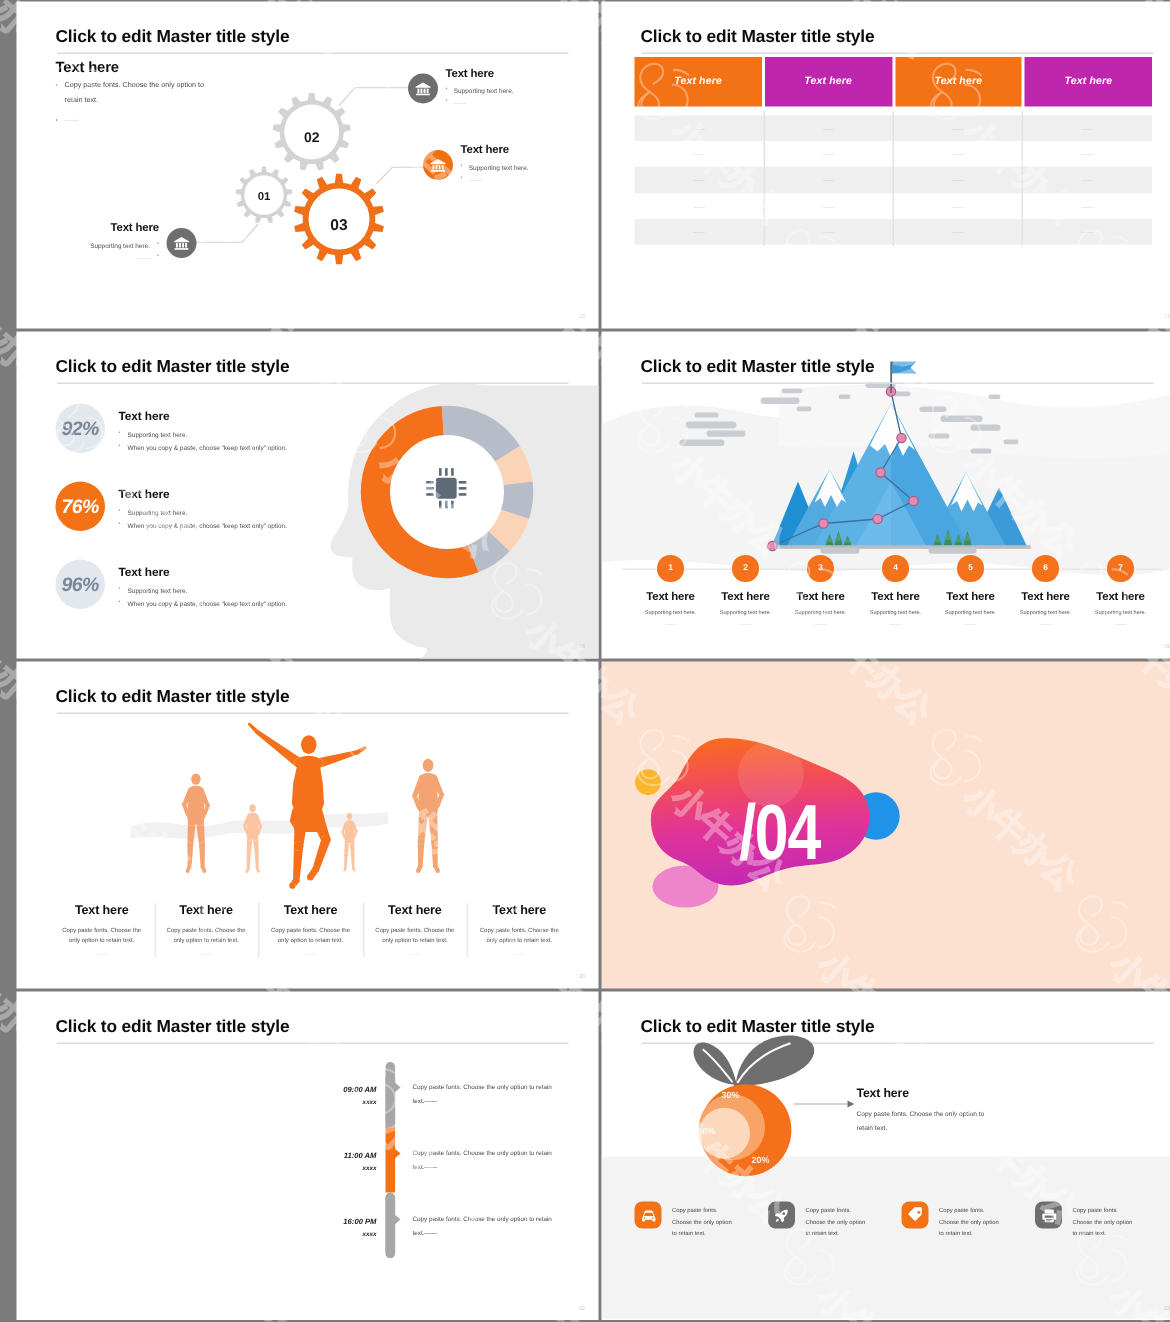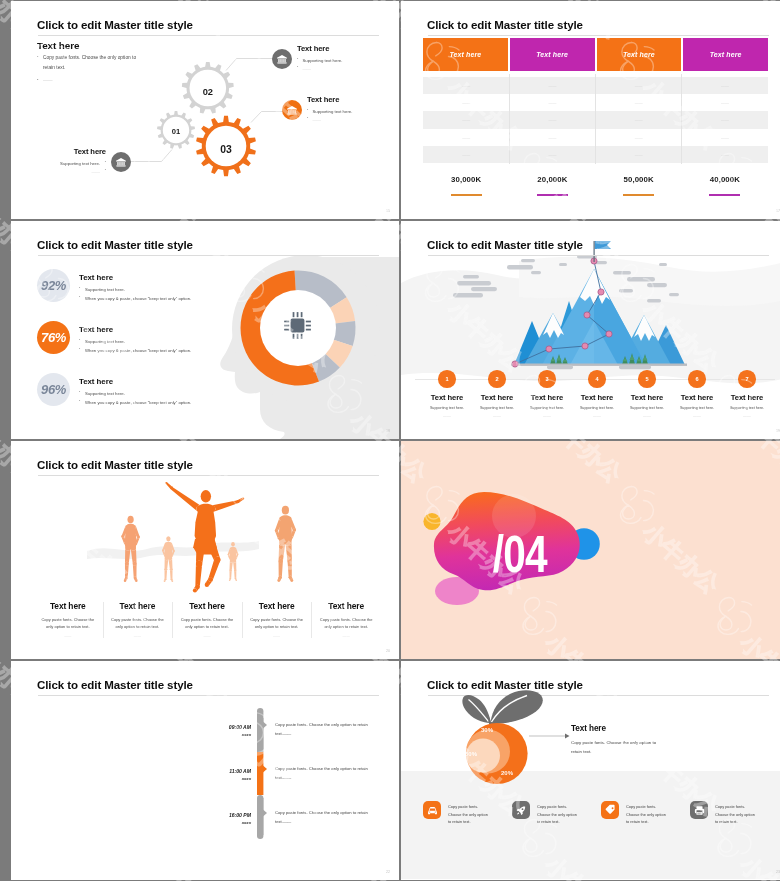--- a/index.html
+++ b/index.html
@@ -1126,38 +1126,20 @@
             <div class="td">——</div>
             <div class="td">——</div>
           </div>
         </div>
       <div class="s2-vlines">
           <i style="left: 86px;"></i>
           <i style="left: 172px;"></i>
           <i style="left: 258px;"></i>
         </div>
     </div>
-    <div class="s2-totals">
-        <div class="tot">
-          <div class="tv">30,000K</div>
-          <div class="bar" style="background: rgb(224, 138, 46);"></div>
-        </div>
-        <div class="tot">
-          <div class="tv">20,000K</div>
-          <div class="bar" style="background: rgb(176, 47, 176);"></div>
-        </div>
-        <div class="tot">
-          <div class="tv">50,000K</div>
-          <div class="bar" style="background: rgb(224, 138, 46);"></div>
-        </div>
-        <div class="tot">
-          <div class="tv">40,000K</div>
-          <div class="bar" style="background: rgb(176, 47, 176);"></div>
-        </div>
-      </div>
     <div class="pnum">17</div>
   </div>
   <div class="slide" id="s3">
     <svg class="s3-head" width="190" height="204" viewBox="0 0 190 204">
       <path fill="#eaeaea" d="M100 20 C63 20 31 46 26 83 C24 98 20 110 13 120
         C8 127 10 133 18 134 L25 135 C24 146 26 152 33 155 C38 157 45 157 50 155
         L50 172 C50 185 59 193 74 195 C76 198 73 201 66 204 L190 204 L190 20 Z"></path>
       <circle cx="96" cy="92" r="74" fill="#eaeaea"></circle>
     </svg>
     <svg class="s3-hole" width="80" height="80" viewBox="0 0 80 80">

